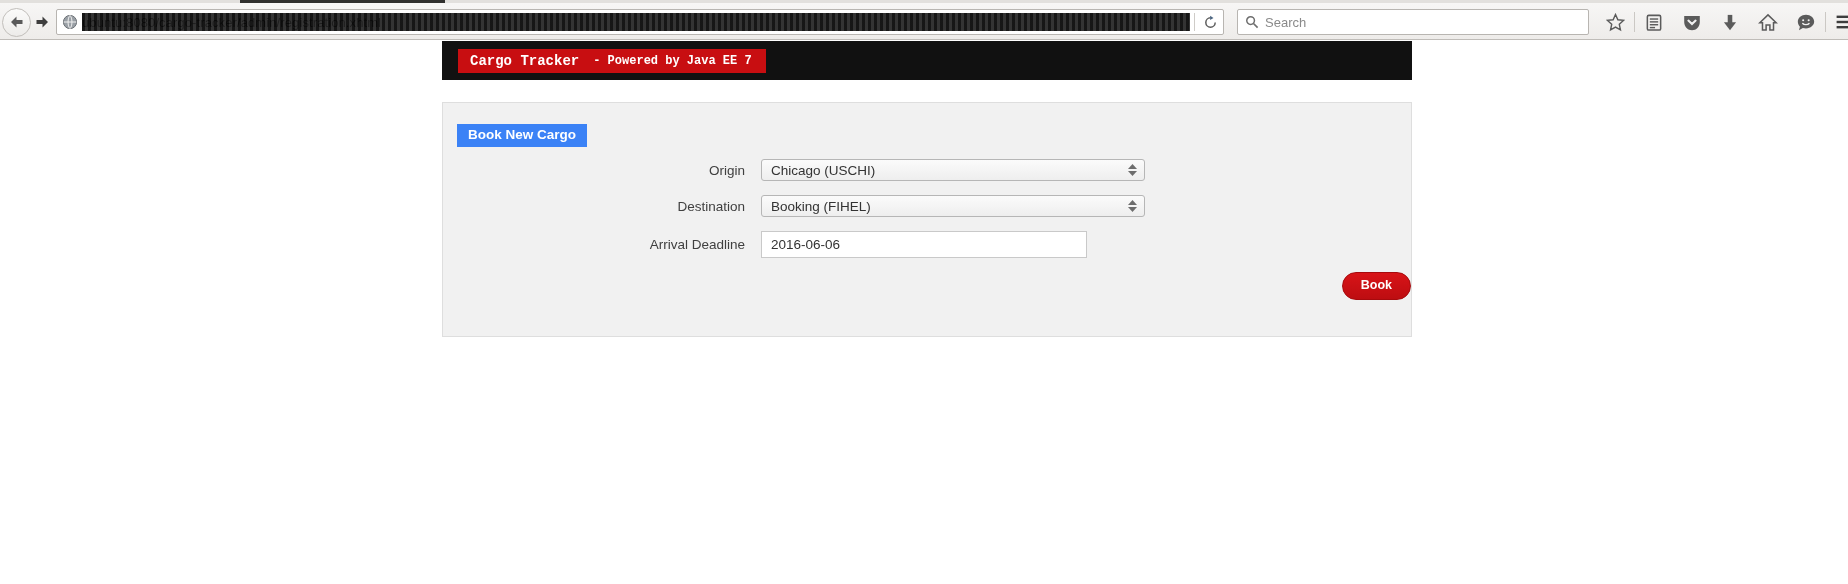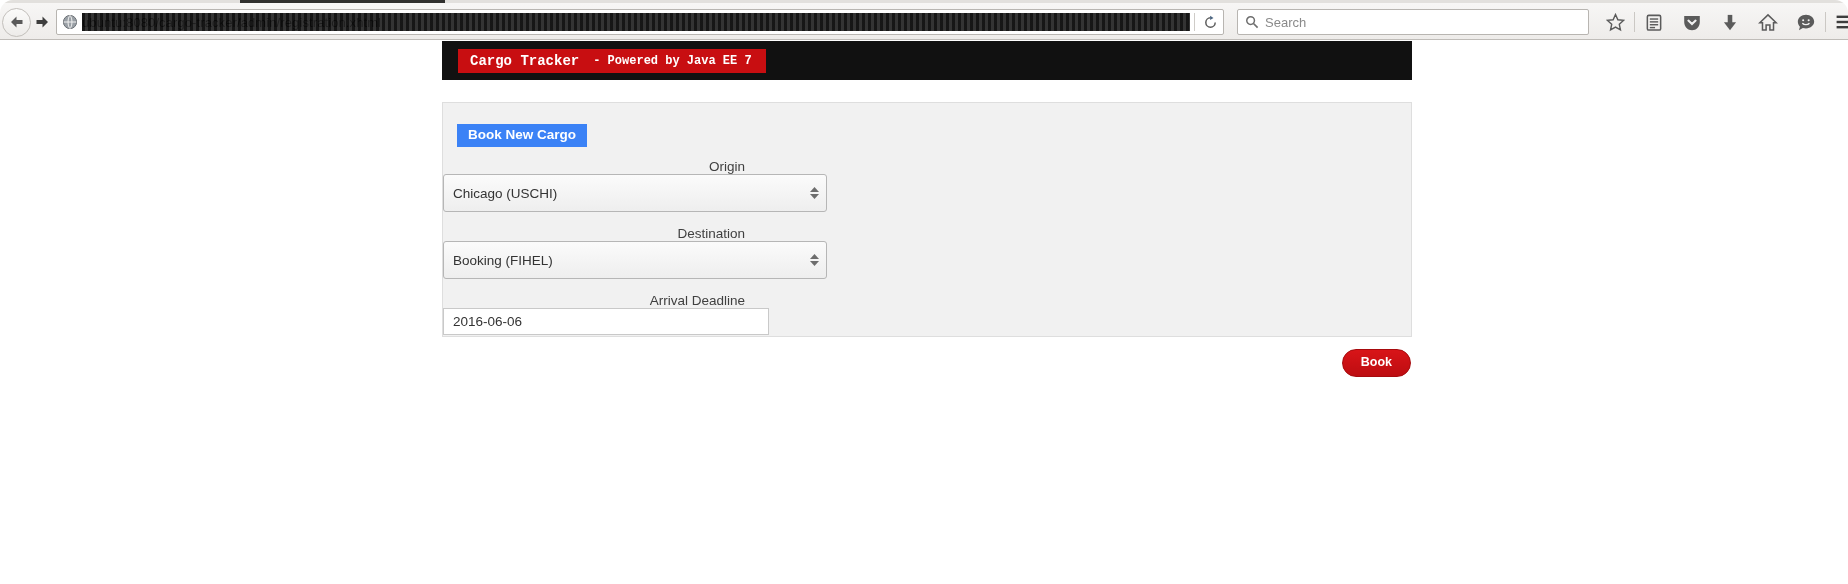--- a/index.html
+++ b/index.html
@@ -7,21 +7,20 @@
     padding: 0;
     background: #ffffff;
     font-family: "Liberation Sans", sans-serif;
   }
   #page {
     position: relative;
     width: 1848px;
     height: 584px;
     overflow: hidden;
     background: #ffffff;
-    border-radius: 13px;
   }
 
   
   .browser-top-strip {
     position: absolute;
     left: 0; top: 0;
     width: 1848px; height: 3px;
     background: #e2e0dd;
   }
   .browser-tab-stub {
@@ -217,35 +216,34 @@
     line-height: 1;
   }
 
   .form {
     position: absolute;
     left: 0; top: 56px;
     width: 100%;
   }
   .form-row {
     display: flex;
-    align-items: flex-start;
+    align-items: center;
     margin-bottom: 14px;
-    flex-direction: column;
   }
   .form-label {
     width: 318px;
     text-align: right;
     font-size: 13.5px;
     color: #404040;
     padding-right: 16px;
     box-sizing: border-box;
   }
   .select-box {
     width: 384px;
-    height: 38px;
+    height: 22px;
     background: linear-gradient(to bottom,#fbfbfb,#eeeeee);
     border: 1px solid #b6b6b6;
     border-radius: 3px;
     box-sizing: border-box;
     display: flex;
     align-items: center;
     justify-content: space-between;
     padding: 0 7px 0 9px;
     cursor: pointer;
     font-size: 13.5px;

